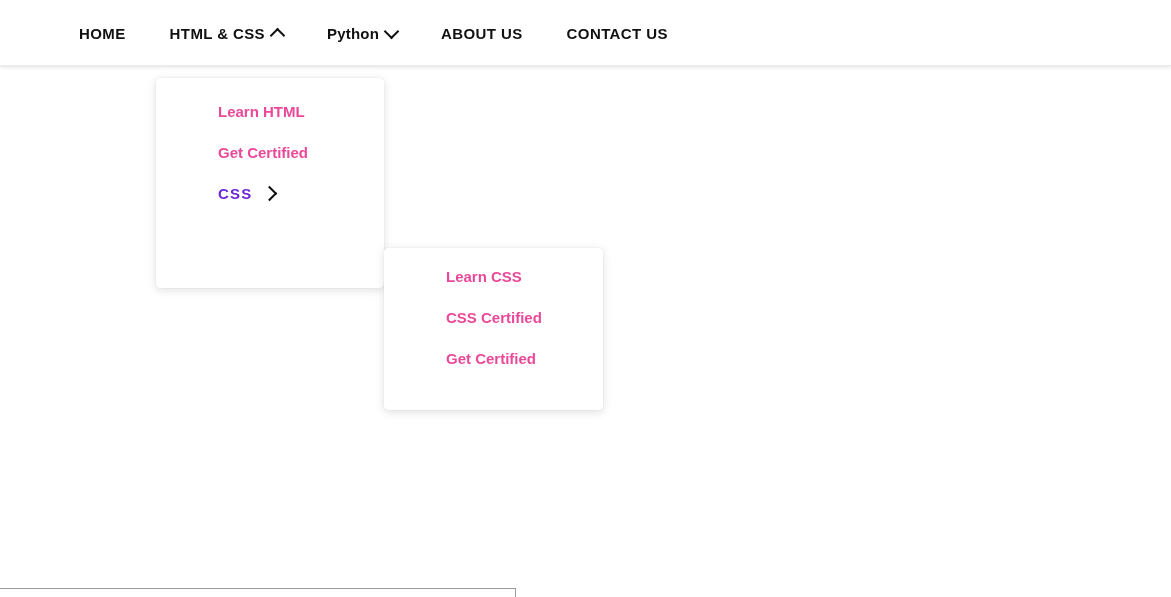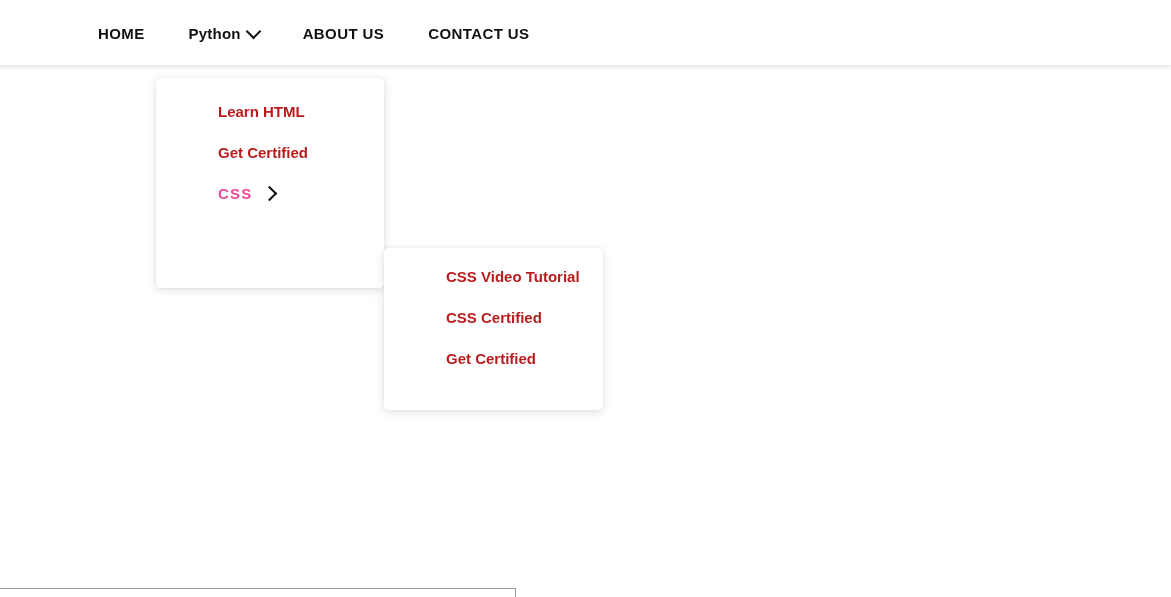--- a/index.html
+++ b/index.html
@@ -23,21 +23,21 @@
     width: 1171px;
     height: 66px;
     background: #ffffff;
     box-shadow: 0 1px 4px rgba(0,0,0,0.13);
     border-bottom: 1px solid #ececec;
     box-sizing: border-box;
     z-index: 30;
   }
   #nav-list {
     position: absolute;
-    left: 98px;
+    left: 79px;
     top: 0;
     height: 66px;
     display: flex;
     align-items: center;
     gap: 0;
   }
   .nav-item {
     display: flex;
     align-items: center;
     gap: 7px;
@@ -95,28 +95,28 @@
   }
 
   .menu-item {
     display: flex;
     align-items: center;
     gap: 12px;
     height: 41px;
     padding-left: 62px;
     font-size: 15px;
     font-weight: bold;
-    color: #b91c1c;
+    color: #ec4899;
     cursor: pointer;
     white-space: nowrap;
     box-sizing: border-box;
   }
   #dropdown-css .menu-item { padding-left: 62px; }
   .menu-item.active {
-    color: #ec4899;
+    color: #6d28d9;
     letter-spacing: 1.2px;
   }
   .menu-item.active .chev {
     border-color: #111111;
   }
 
   
   #bottom-box {
     position: absolute;
     left: -30px;
@@ -132,20 +132,24 @@
 </head>
 <body>
 
 <div id="navbar">
   <div id="nav-list">
 
     <div class="nav-item nav-upper">
       <span class="nav-label">HOME</span>
     </div>
 
+    <div class="nav-item nav-upper">
+      <span class="nav-label">HTML &amp; CSS</span>
+      <span class="chev up"></span>
+    </div>
 
 
     <div class="nav-item nav-mixed">
       <span class="nav-label">Python</span>
       <span class="chev down"></span>
     </div>
 
     <div class="nav-item nav-upper">
       <span class="nav-label">ABOUT US</span>
     </div>
@@ -165,21 +169,21 @@
     <span>Get Certified</span>
   </div>
   <div class="menu-item active">
     <span>CSS</span>
     <span class="chev right"></span>
   </div>
 </div>
 
 <div class="dropdown" id="dropdown-css">
   <div class="menu-item">
-    <span>CSS Video Tutorial</span>
+    <span>Learn CSS</span>
   </div>
   <div class="menu-item">
     <span>CSS Certified</span>
   </div>
   <div class="menu-item">
     <span>Get Certified</span>
   </div>
 </div>
 
 <div id="bottom-box"></div>

